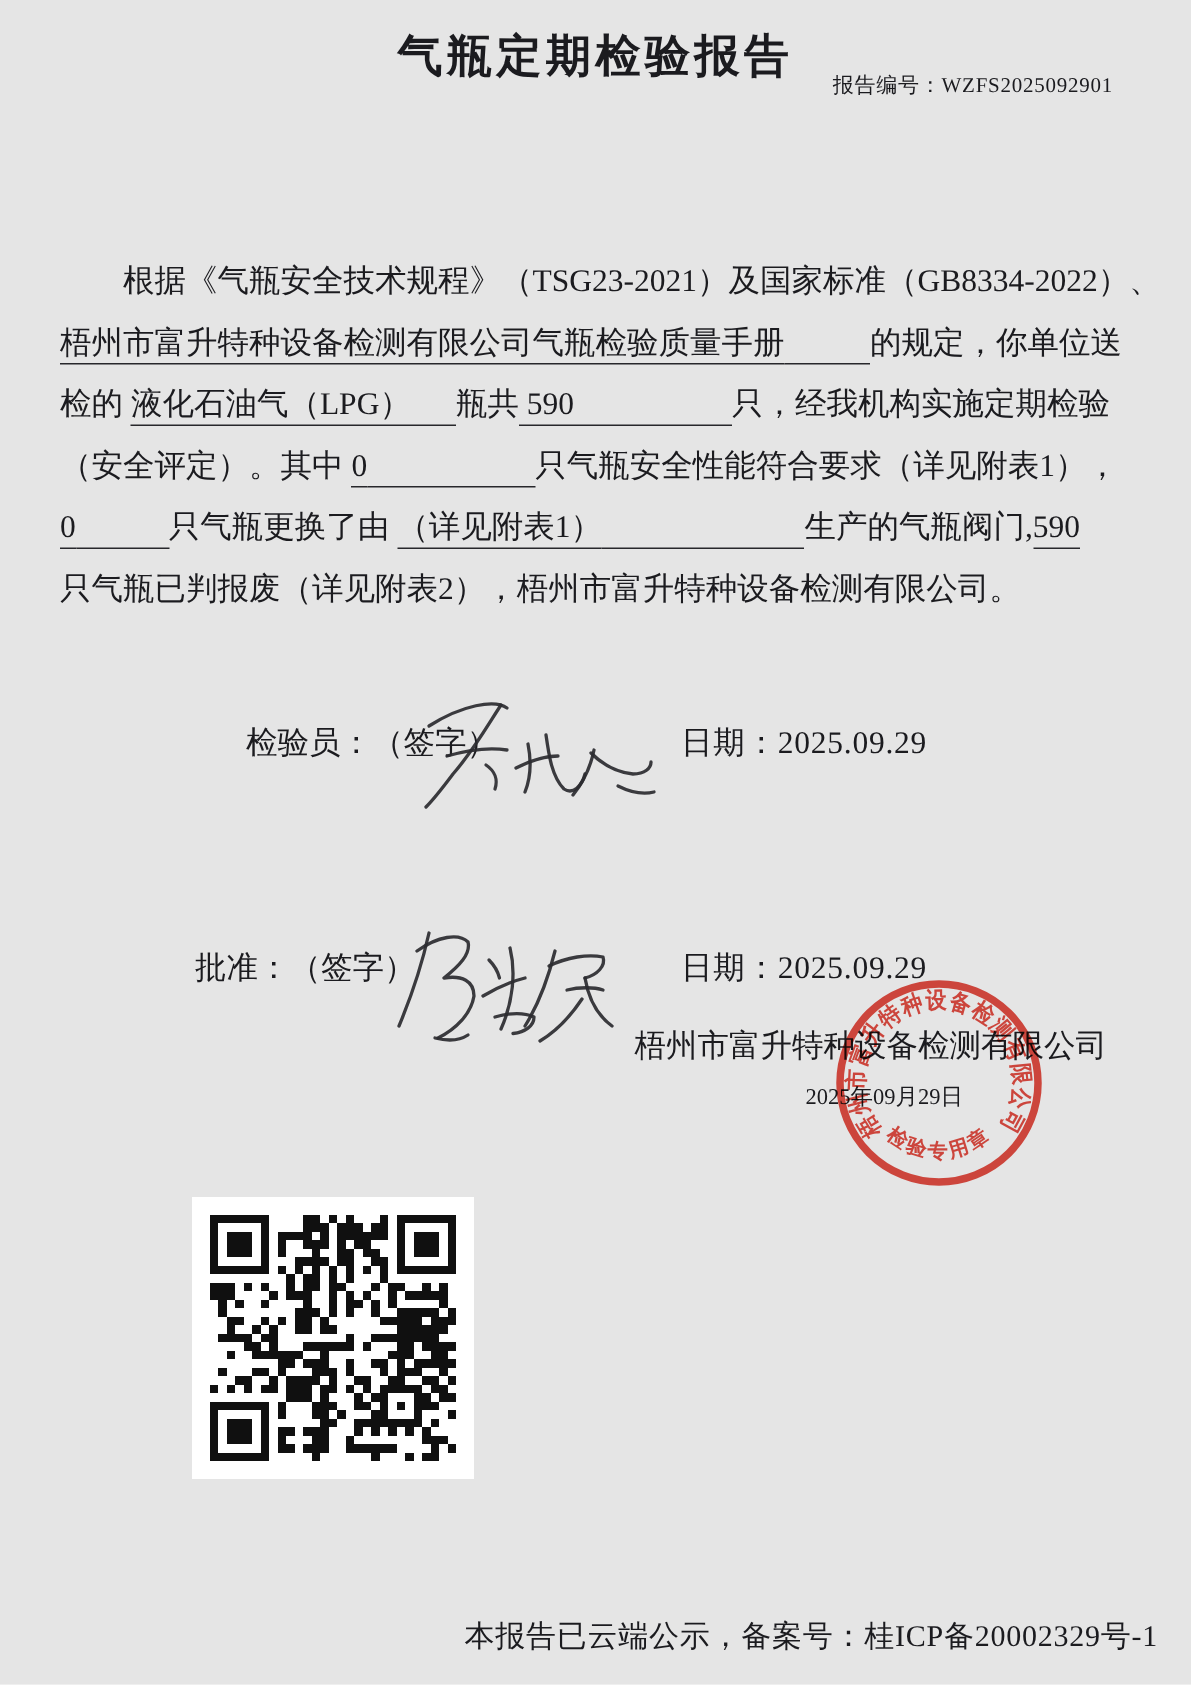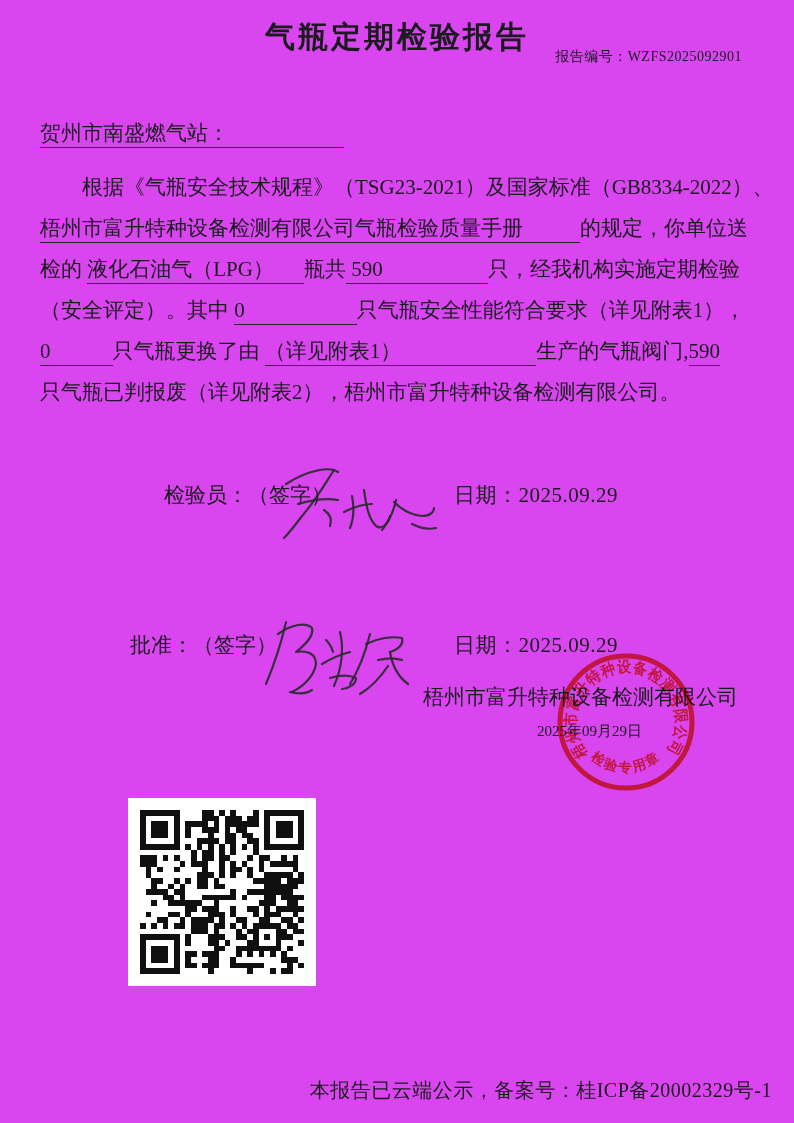--- a/index.html
+++ b/index.html
@@ -1,18 +1,18 @@
 <!DOCTYPE html>
 <html><head>
 <meta charset="utf-8">
 <style>
   html,body{margin:0;padding:0;}
   .page{
     position:relative; width:794px; height:1123px;
-    background:#d946ef; overflow:hidden;
+    background:#e5e5e5; overflow:hidden;
     font-family:"Liberation Serif","DejaVu Serif",serif;
     color:#1b1b1f;
   }
   .title{
     position:absolute; top:17px; left:0; right:0;
     text-align:center; font-size:30px; font-weight:bold; letter-spacing:3px;
   }
   .report-no{
     position:absolute; top:48px; right:52px; font-size:14px; letter-spacing:.5px;
   }
@@ -54,23 +54,20 @@
 <body>
 
 <div class="page">
 
   <div class="title">气瓶定期检验报告</div>
 
   <div class="report-no">
     <span>报告编号：</span><span>WZFS2025092901</span>
   </div>
 
-  <div class="recipient">
-    <span class="u" id="recipient-name" style="padding-right: 115px;">贺州市南盛燃气站：</span>
-  </div>
 
   <div class="paragraph" id="paragraph">
       <div class="para-line indent"><span>根据《气瓶安全技术规程》（TSG23-2021）及国家标准（GB8334-2022）、</span></div>
       <div class="para-line"><span class="u">梧州市富升特种设备检测有限公司气瓶检验质量手册</span><span class="u" style="padding-right: 57px;"></span><span>的规定，你单位送</span></div>
       <div class="para-line"><span>检的 </span><span class="u">液化石油气（LPG）</span><span class="u" style="padding-right: 30px;"></span><span>瓶共</span><span class="u">  590 </span><span class="u" style="padding-right: 100px;"></span><span>只，经我机构实施定期检验</span></div>
       <div class="para-line"><span>（安全评定）。其中 </span><span class="u">0</span><span class="u" style="padding-right: 112px;"></span><span>只气瓶安全性能符合要求（详见附表1），</span></div>
       <div class="para-line"><span class="u">0</span><span class="u" style="padding-right: 62px;"></span><span>只气瓶更换了由 </span><span class="u">（详见附表1）</span><span class="u" style="padding-right: 135px;"></span><span>生产的气瓶阀门,</span><span class="u">590</span></div>
       <div class="para-line"><span>只气瓶已判报废（详见附表2），梧州市富升特种设备检测有限公司。</span></div>
     </div>
 

